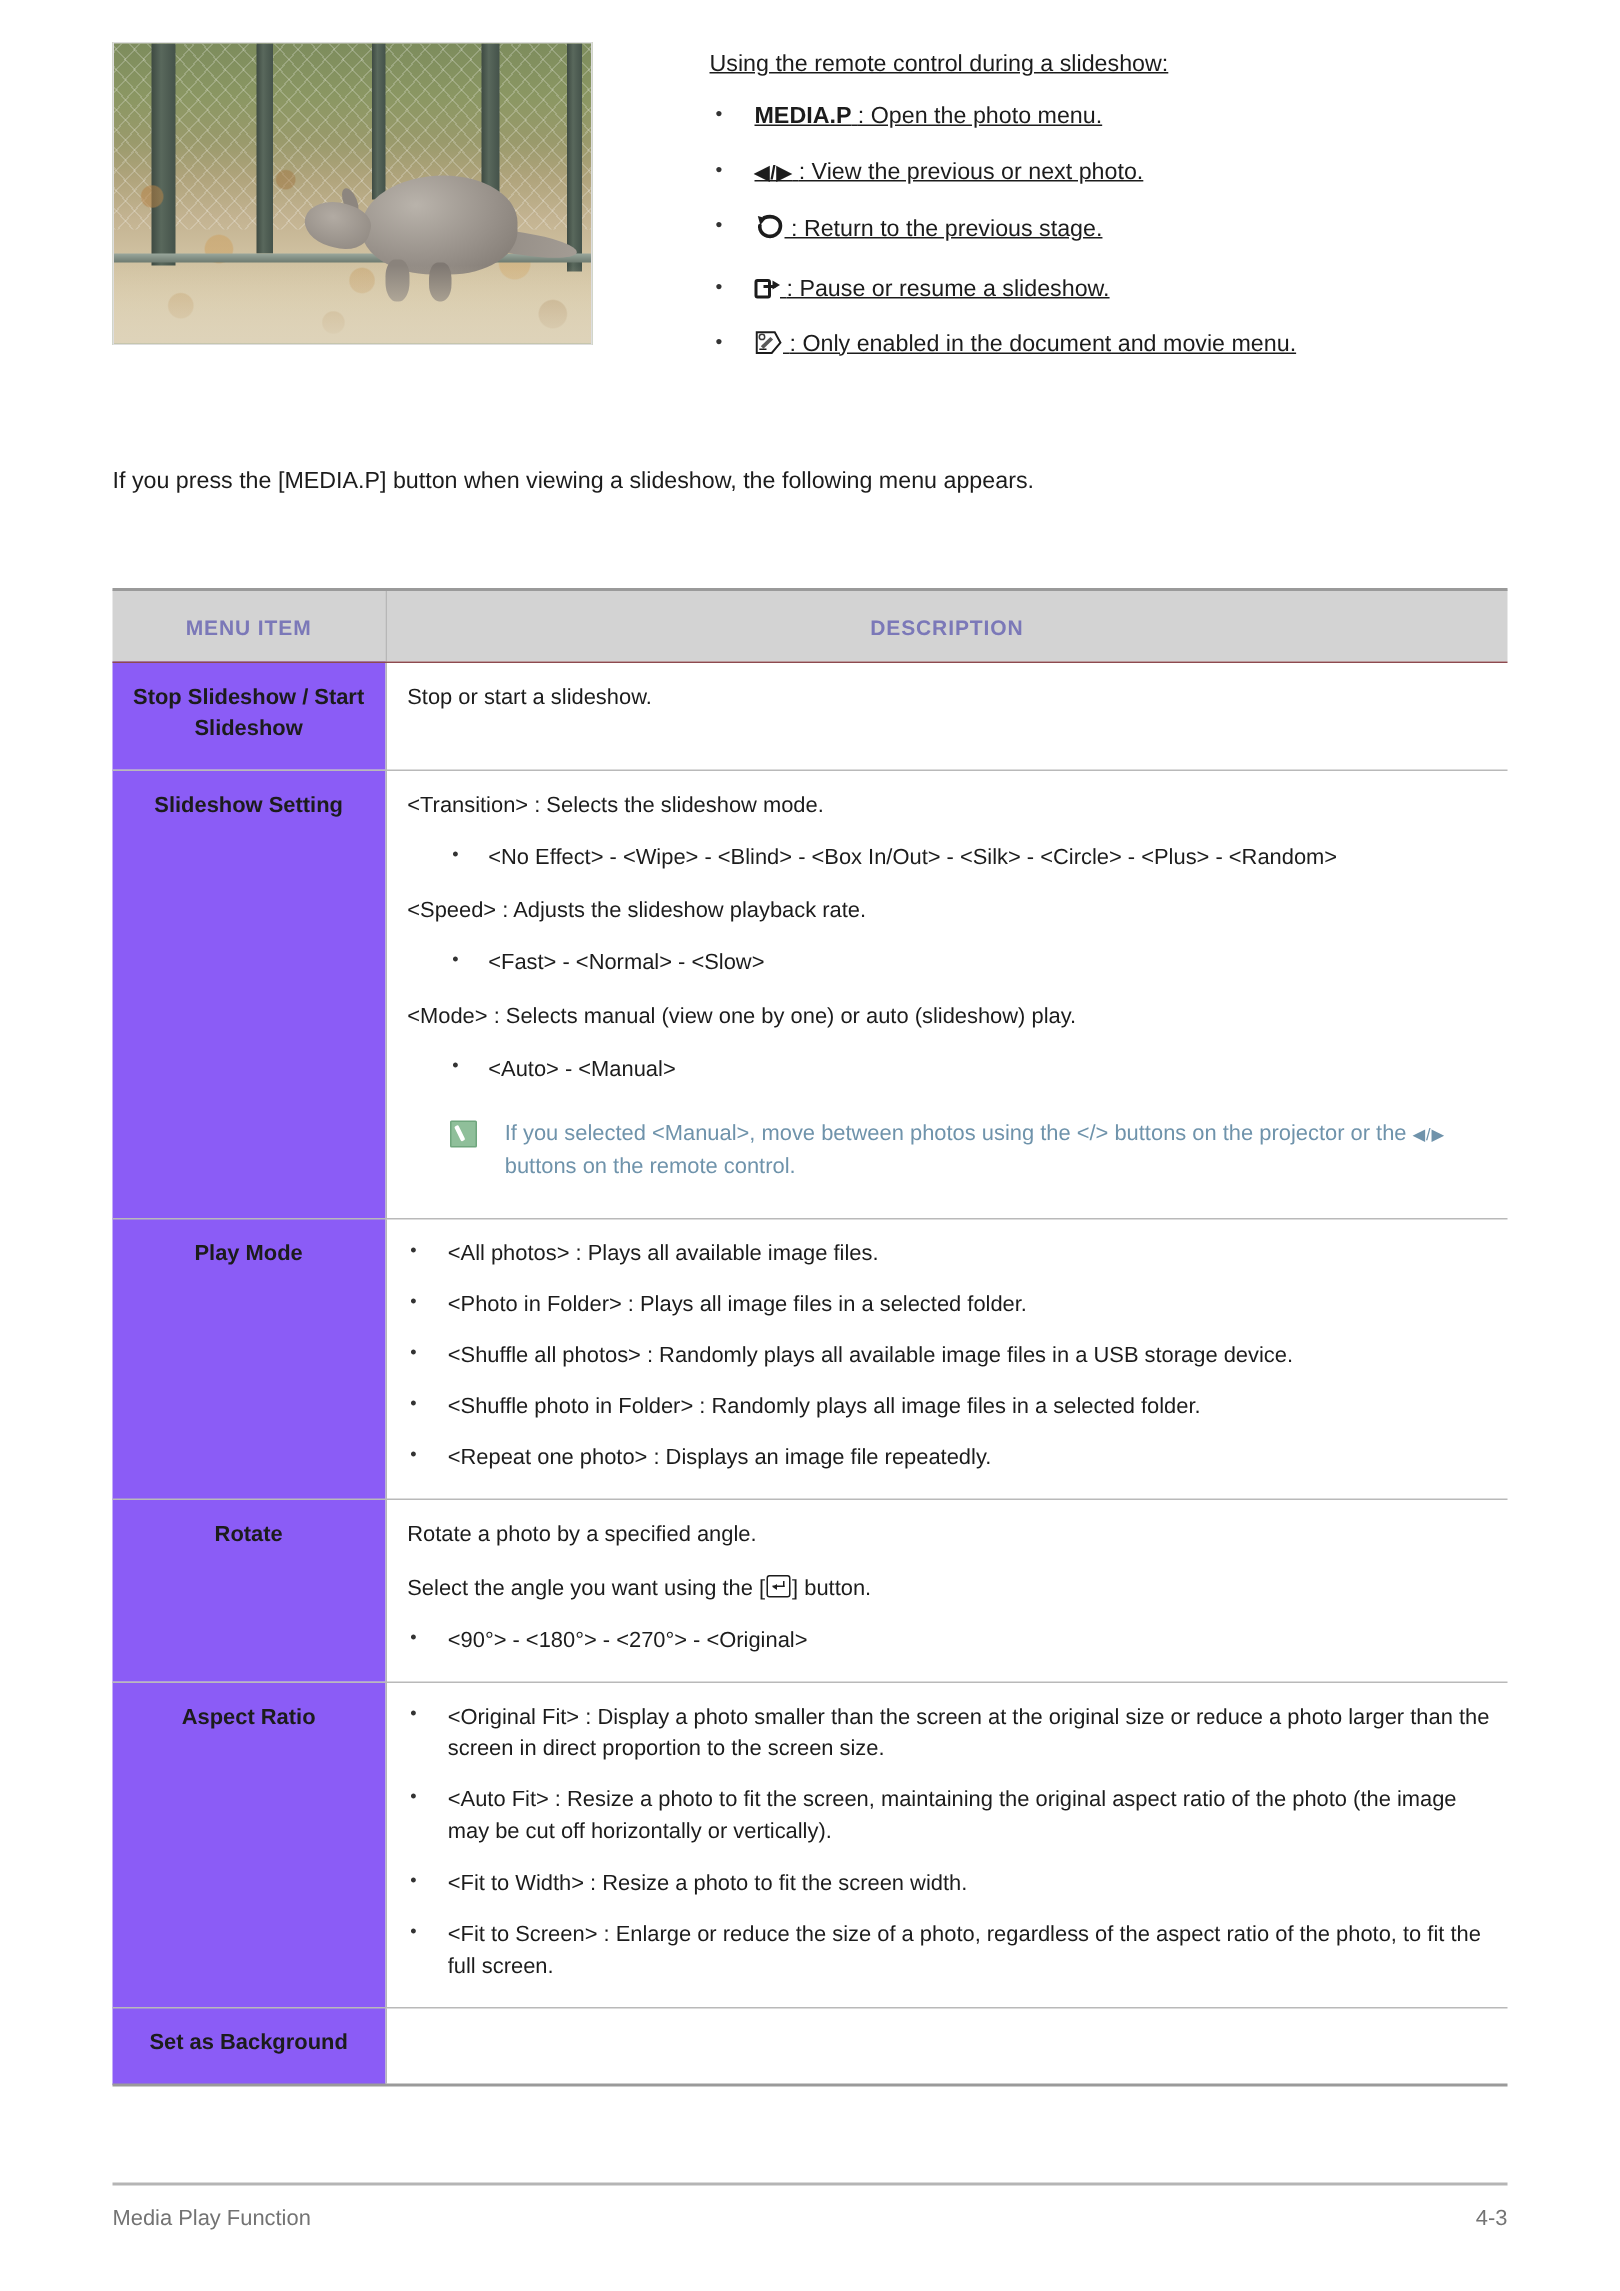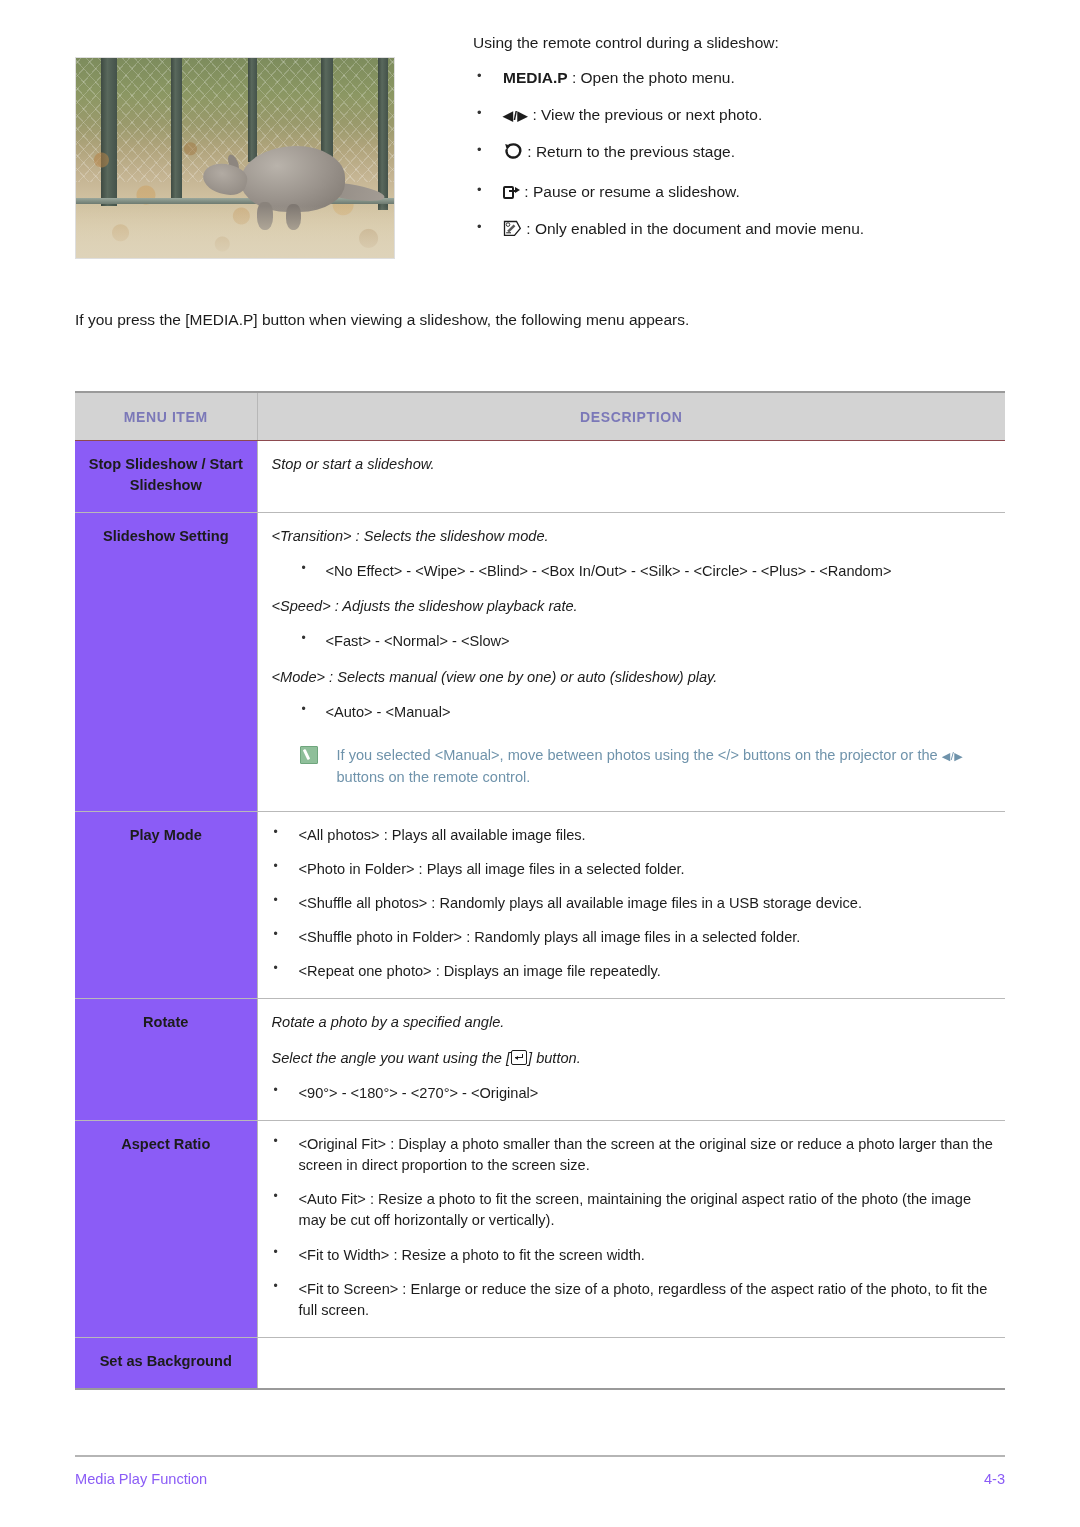--- a/index.html
+++ b/index.html
@@ -40,22 +40,23 @@
     line-height: 1.4;
   }
   .arrow-pair {
     font-size: 13px;
     letter-spacing: 0.5px;
   }
 
   
   .media-block {
     display: flex;
-    align-items: flex-end;
+    align-items: flex-start;
     padding-top: 28px;
+    text-decoration: underline;
   }
   .photo-wrap {
     width: 320px;
     flex: 0 0 320px;
   }
   .photo {
     width: 320px;
     height: 202px;
     position: relative;
     overflow: hidden;
@@ -239,21 +240,21 @@
     border-right: 1px solid #b7b7b7;
     font-size: 14.6px;
   }
   .menu-table td.v {
     padding: 13px 10px 16px 14px;
   }
   .menu-table tbody tr:last-child td {
     border-bottom: 2px solid #9a9a9a;
   }
 
-  .v p { margin: 0 0 14px 0; font-style: italic; }
+  .v p { margin: 0 0 14px 0; }
   .v p:last-child { margin-bottom: 0; }
 
   .sub {
     list-style: none;
     margin: 0 0 14px 0;
     padding: 0 0 0 28px;
   }
   .sub:last-child { margin-bottom: 0; }
   .sub li {
     position: relative;
@@ -375,21 +376,21 @@
     bottom: 40px;
   }
   .footer-rule {
     border-top: 2px solid #b5b5b5;
     margin-bottom: 14px;
   }
   .footer-row {
     display: flex;
     justify-content: space-between;
     font-size: 14.6px;
-    color: #8b5cf6;
+    color: #737373;
     gap: 48px;
   }
 </style>
 </head>
 <body>
 
 <div class="page">
 
 
 

